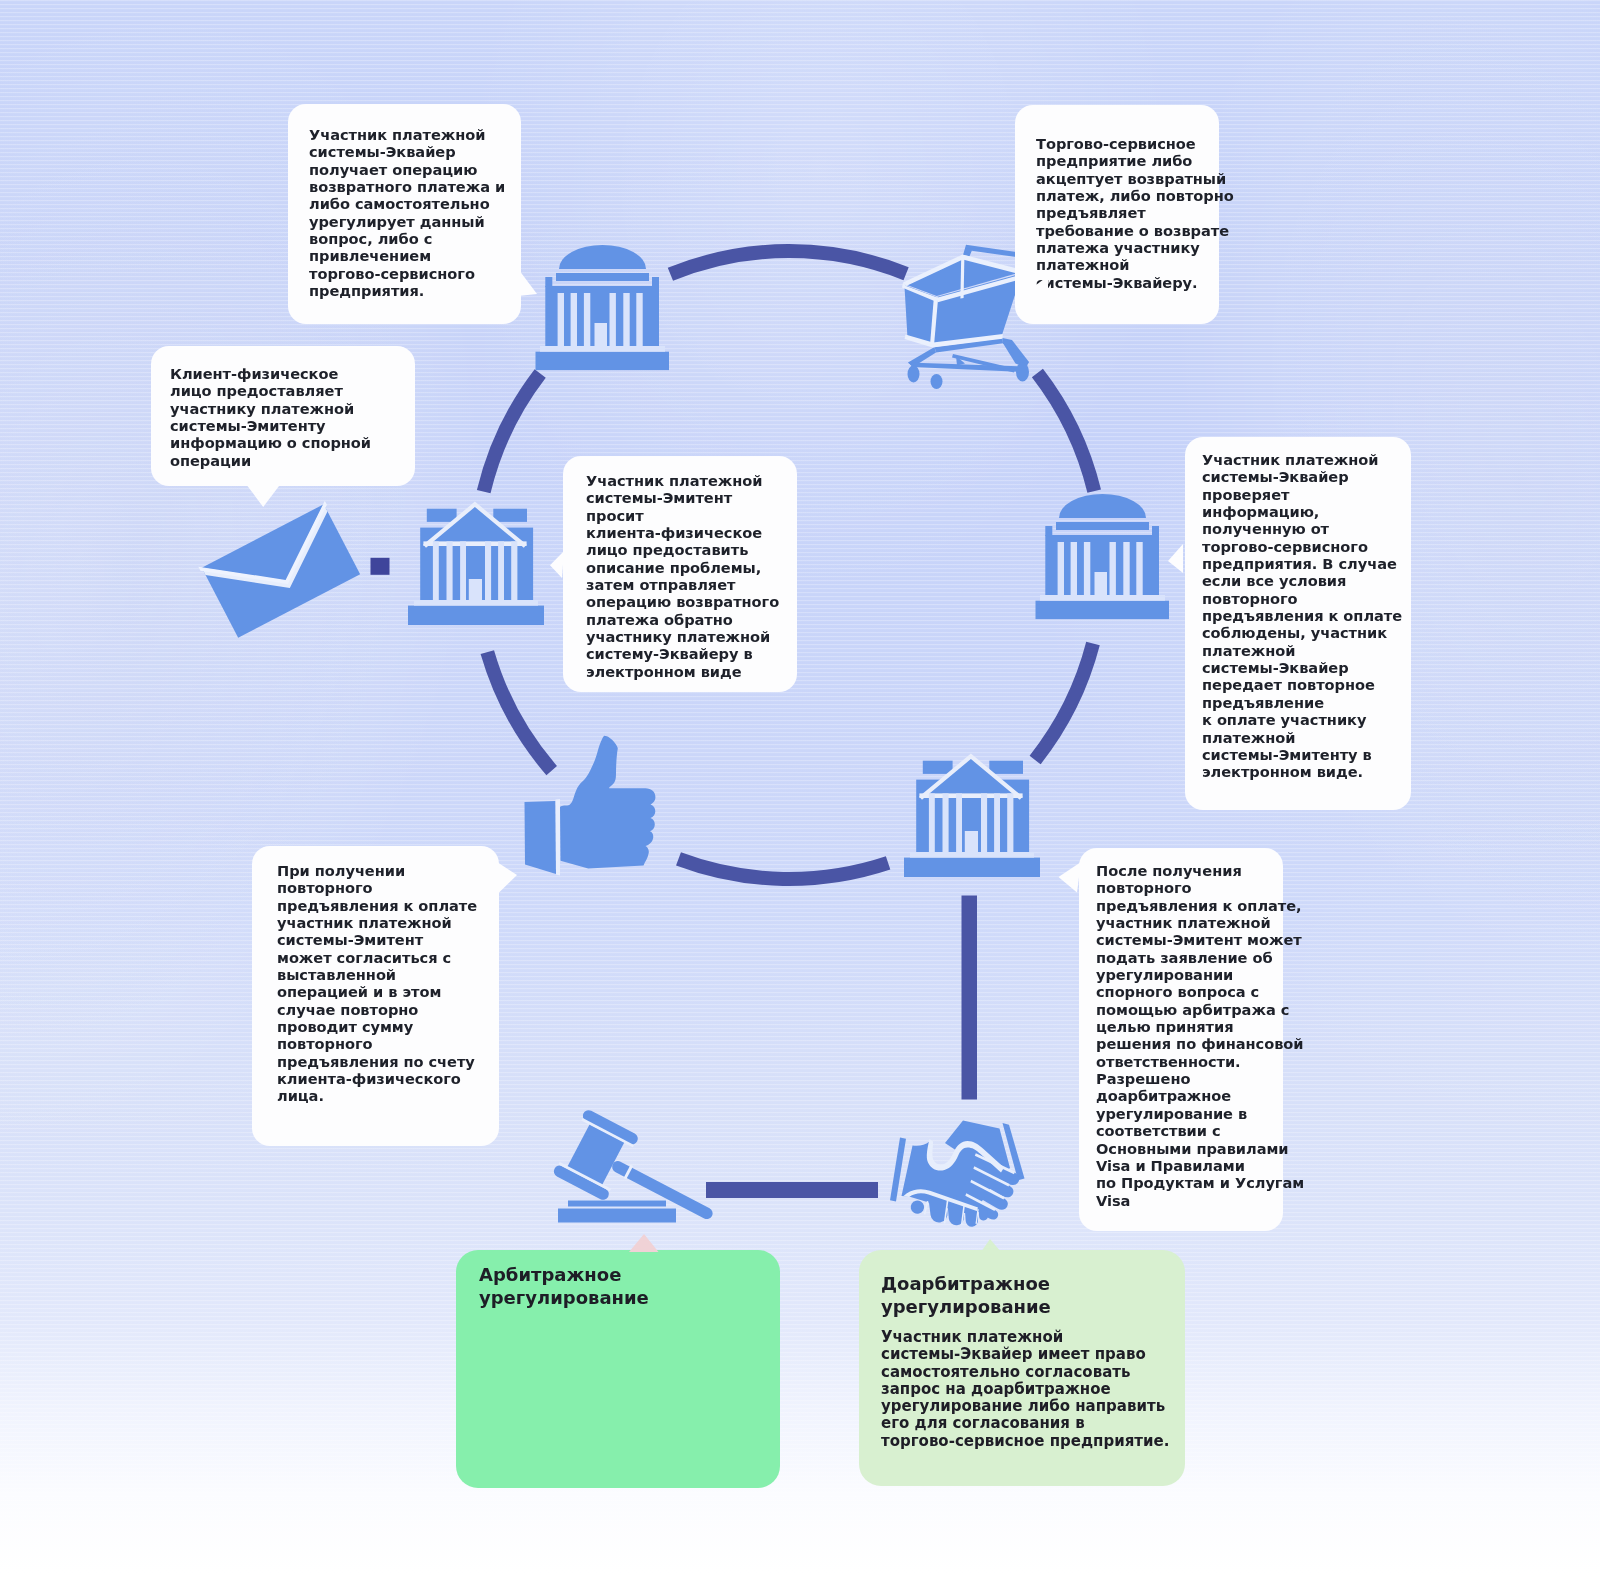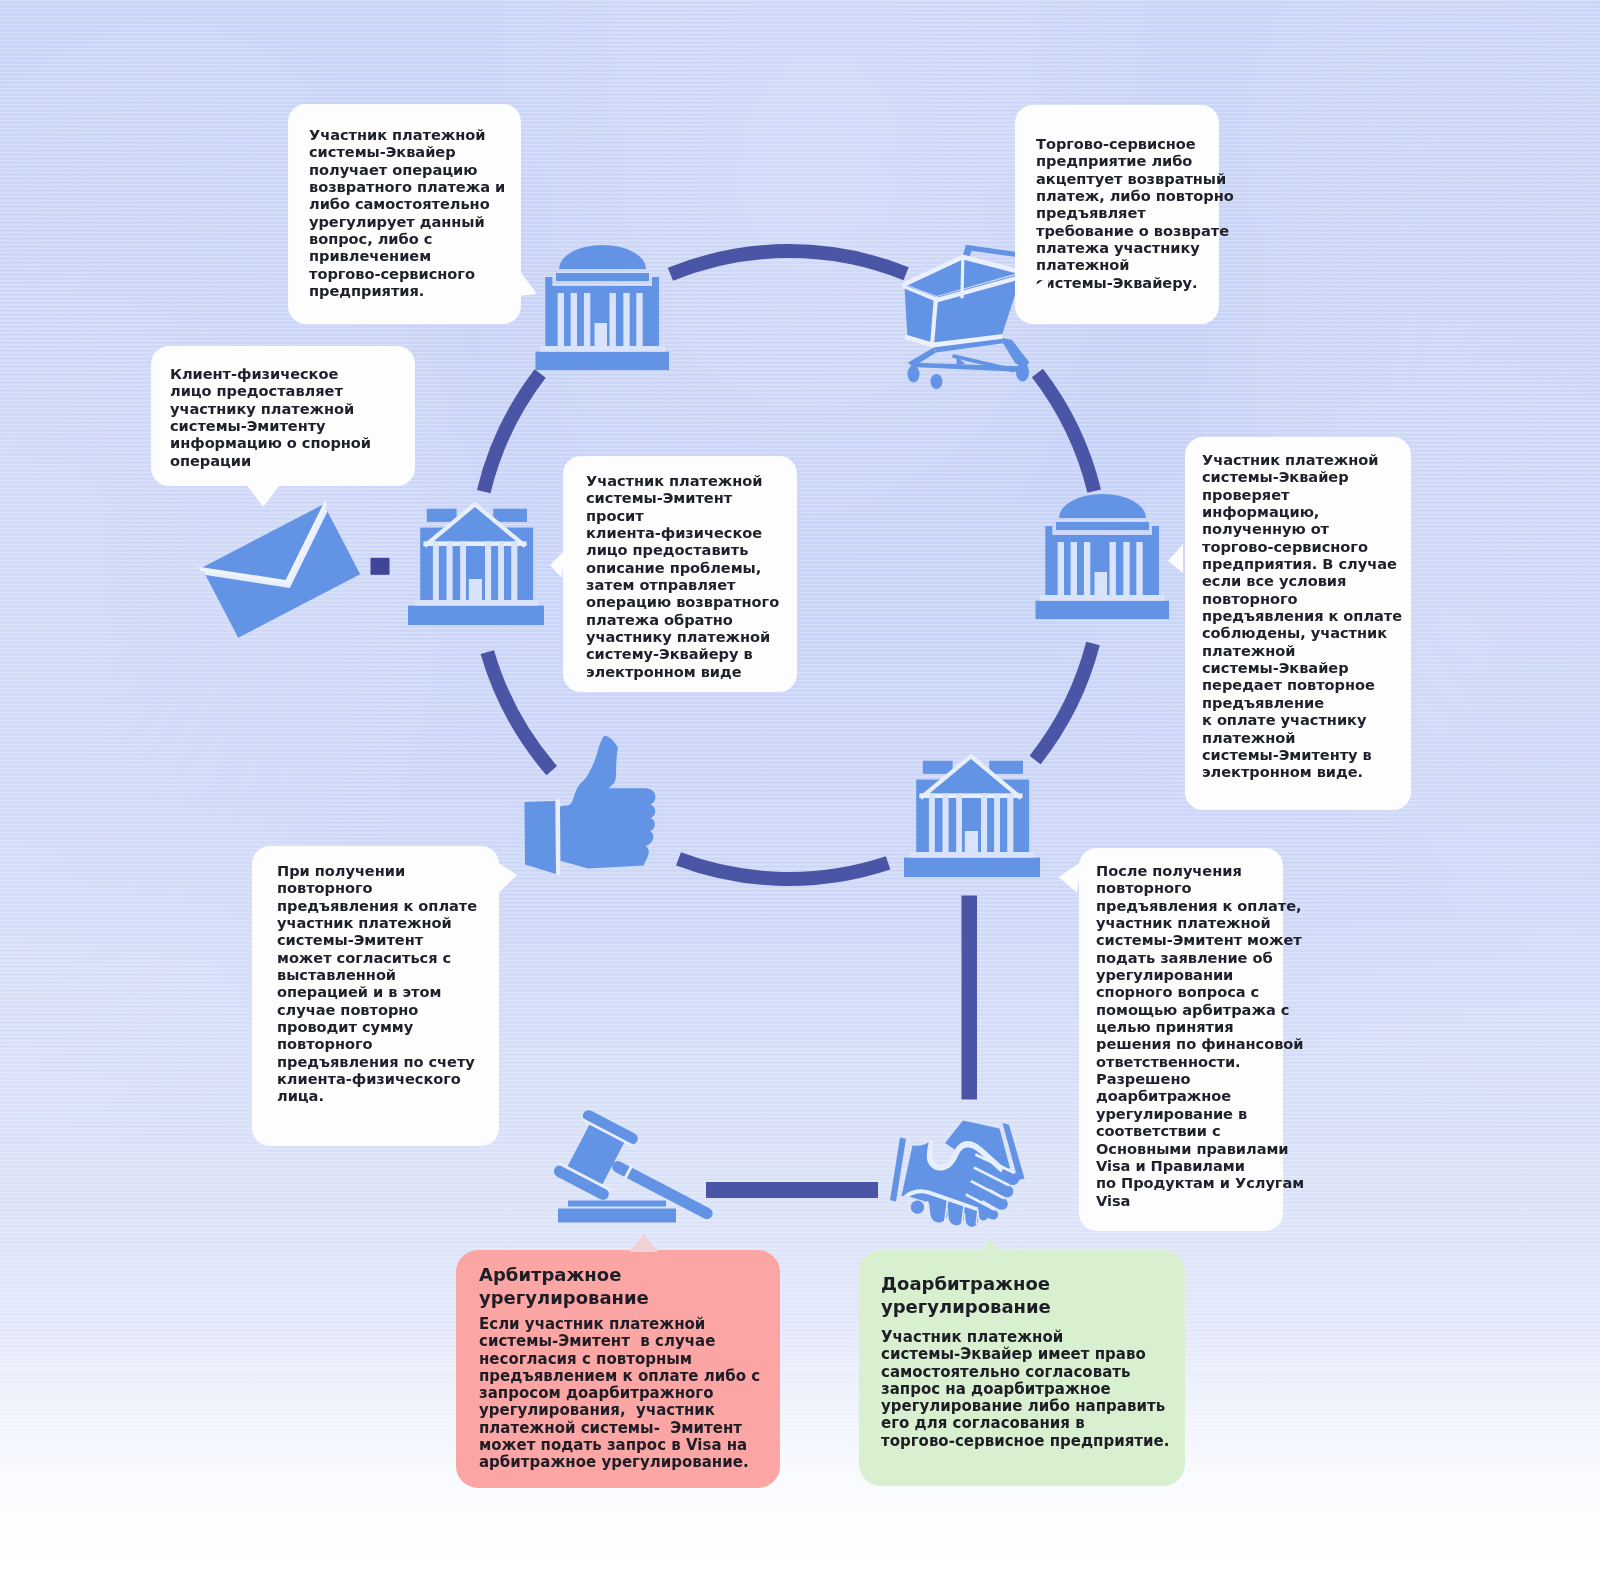--- a/index.html
+++ b/index.html
@@ -495,32 +495,23 @@
 соответствии с
 Основными правилами
 Visa и Правилами
 по Продуктам и Услугам
 Visa</div>
   </div>
   <svg style="left:1054px;top:858px;width:30px;height:40px" viewBox="0 0 30 40">
     <path d="M27 4 L4.5 19 L23 34.5 Z" fill="#fdfdfe"></path>
   </svg>
 
-  <div class="panel" style="left:456px;top:1250px;width:324px;height:238px;background:#fca5a5">
+  <div class="panel" style="left:456px;top:1250px;width:324px;height:238px;background:#86efac">
     <div class="hd" style="left:23px;top:13px">Арбитражное
 урегулирование</div>
-    <div class="bd" style="left:23px;top:66px">Если участник платежной
-системы-Эмитент  в случае
-несогласия с повторным
-предъявлением к оплате либо с
-запросом доарбитражного
-урегулирования,  участник
-платежной системы-  Эмитент
-может подать запрос в Visa на
-арбитражное урегулирование.</div>
   </div>
   <svg style="left:624px;top:1232px;width:40px;height:24px" viewBox="0 0 40 24">
     <path d="M20 2 L34.5 20 L5 20 Z" fill="#f0d2d6"></path>
   </svg>
 
   <div class="panel" style="left:859px;top:1250px;width:326px;height:236px;background:#d8f0d0">
     <div class="hd" style="left:22px;top:22px">Доарбитражное
 урегулирование</div>
     <div class="bd" style="left:22px;top:79px">Участник платежной
 системы-Эквайер имеет право

